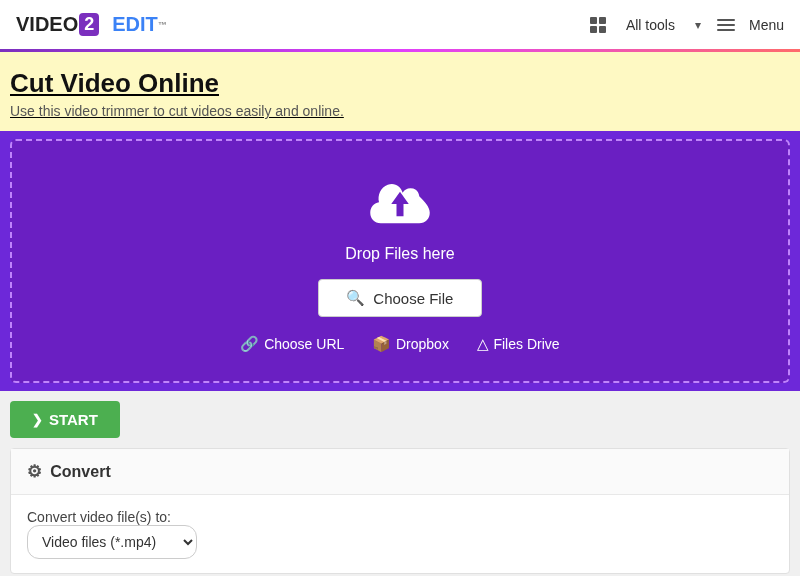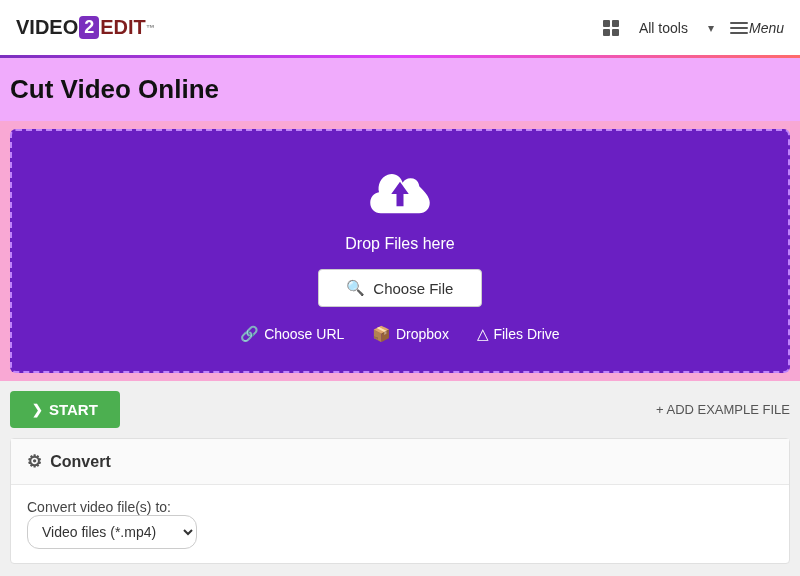--- a/index.html
+++ b/index.html
@@ -5,40 +5,40 @@
     * { margin: 0; padding: 0; box-sizing: border-box; }
     body { font-family: Arial, sans-serif; background: #f0f0f0; width: 800px; min-height: 576px; overflow-x: hidden; }
 
     
     .header {
       background: #fff;
       display: flex;
       align-items: center;
       justify-content: space-between;
       padding: 0 16px;
-      height: 58px;
+      height: 52px;
       border-bottom: 3px solid transparent;
       border-image: linear-gradient(to right, #7b2fbe, #e040fb, #ff6b6b) 1;
     }
     .logo {
       display: flex;
       align-items: center;
       font-weight: bold;
       font-size: 20px;
       color: #222;
     }
     .logo .num {
       background: #7b2fbe;
       color: white;
       border-radius: 4px;
       padding: 1px 5px;
       font-size: 18px;
       margin: 0 1px;
     }
-    .logo .edit-text { color: #7f1d1d; }
+    .logo .edit-text { color: #3b82f6; padding-left: 12px; }
     .logo .tm { font-size: 9px; vertical-align: super; color: #888; }
 
     .header-right {
       display: flex;
       align-items: center;
       gap: 16px;
     }
     .all-tools-btn {
       display: flex;
       align-items: center;
@@ -60,61 +60,61 @@
       background: #555;
       border-radius: 1px;
     }
     .chevron-down {
       font-size: 12px;
       color: #555;
     }
     .menu-btn {
       display: flex;
       align-items: center;
-      gap: 1px;
+      gap: 14px;
       color: #333;
       font-size: 14px;
       cursor: pointer;
       background: none;
       border: none;
-      font-style: italic;
     }
     .hamburger {
       display: flex;
       flex-direction: column;
       gap: 3px;
       width: 18px;
     }
     .hamburger span {
       display: block;
       height: 2px;
       background: #555;
       border-radius: 1px;
     }
 
     
     .page-header {
-      background: #f0abfc;
+      background: #fef9c3;
       padding: 16px 10px 12px 10px;
+      text-decoration: underline;
     }
     .page-title {
       font-size: 26px;
       font-weight: bold;
       color: #111;
       margin-bottom: 4px;
     }
     .page-subtitle {
       font-size: 14px;
       color: #555;
     }
 
     
     .drop-zone-wrapper {
       padding: 8px 10px;
-      background: #f9a8d4;
+      background: #6d28d9;
     }
     .drop-zone {
       background: #6a1fc2;
       border: 2px dashed #c084fc;
       border-radius: 6px;
       display: flex;
       flex-direction: column;
       align-items: center;
       justify-content: center;
       padding: 30px 20px 28px;
@@ -272,20 +272,21 @@
           <span></span>
           <span></span>
       </span>
       <span>Menu</span>
     </button>
   </div>
 </header>
 
 <div class="page-header">
   <h1 class="page-title">Cut Video Online</h1>
+  <p class="page-subtitle">Use this video trimmer to cut videos easily and online.</p>
 </div>
 
 <div class="drop-zone-wrapper">
   <div class="drop-zone">
     <div class="upload-icon-wrap">
       <svg viewBox="0 0 80 65" xmlns="http://www.w3.org/2000/svg">
 
         <path d="M62,27 C62,27 61.5,18 52,18 C48,18 45,20 43,23 C41,16 34,11 26,14 C18,17 14,26 16,34 C10,35 6,40 6,46 C6,53 11,58 18,58 L62,58 C69,58 74,53 74,46 C74,39 68,33 62,27 Z"></path>
 
         <polygon points="40,22 30,36 36,36 36,50 44,50 44,36 50,36" fill="#6a1fc2"></polygon>
@@ -311,23 +312,20 @@
       </a>
     </div>
   </div>
 </div>
 
 <div class="action-bar">
   <button class="start-btn">
     <span class="chevron-right">❯</span>
     <span>START</span>
   </button>
-  <button class="add-example-btn">
-    <span>+ ADD EXAMPLE FILE</span>
-  </button>
 </div>
 
 <div class="settings-panel">
   <div class="settings-header">
     <span class="gear-icon">⚙</span>
     <span>Convert</span>
   </div>
   <div class="settings-body">
     <p class="settings-label">Convert video file(s) to:</p>
     <select class="format-select">

